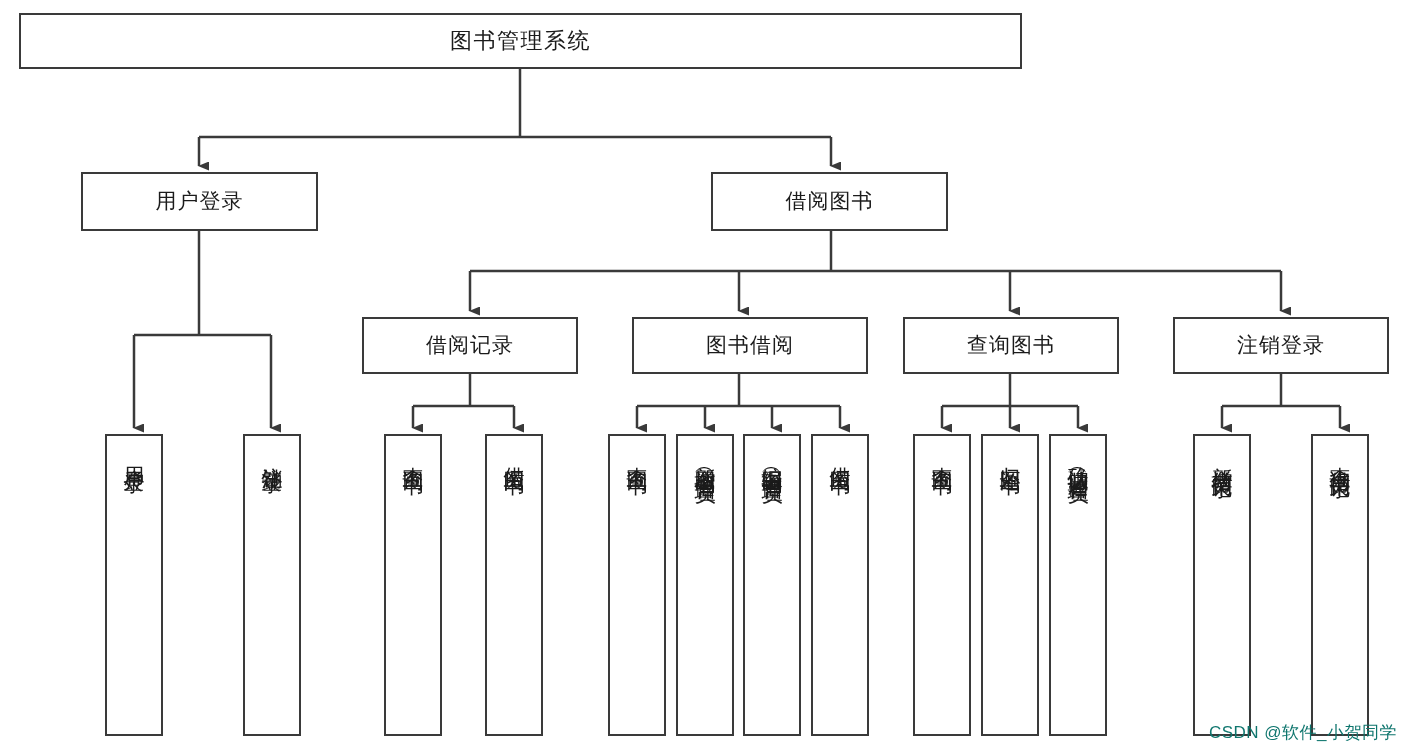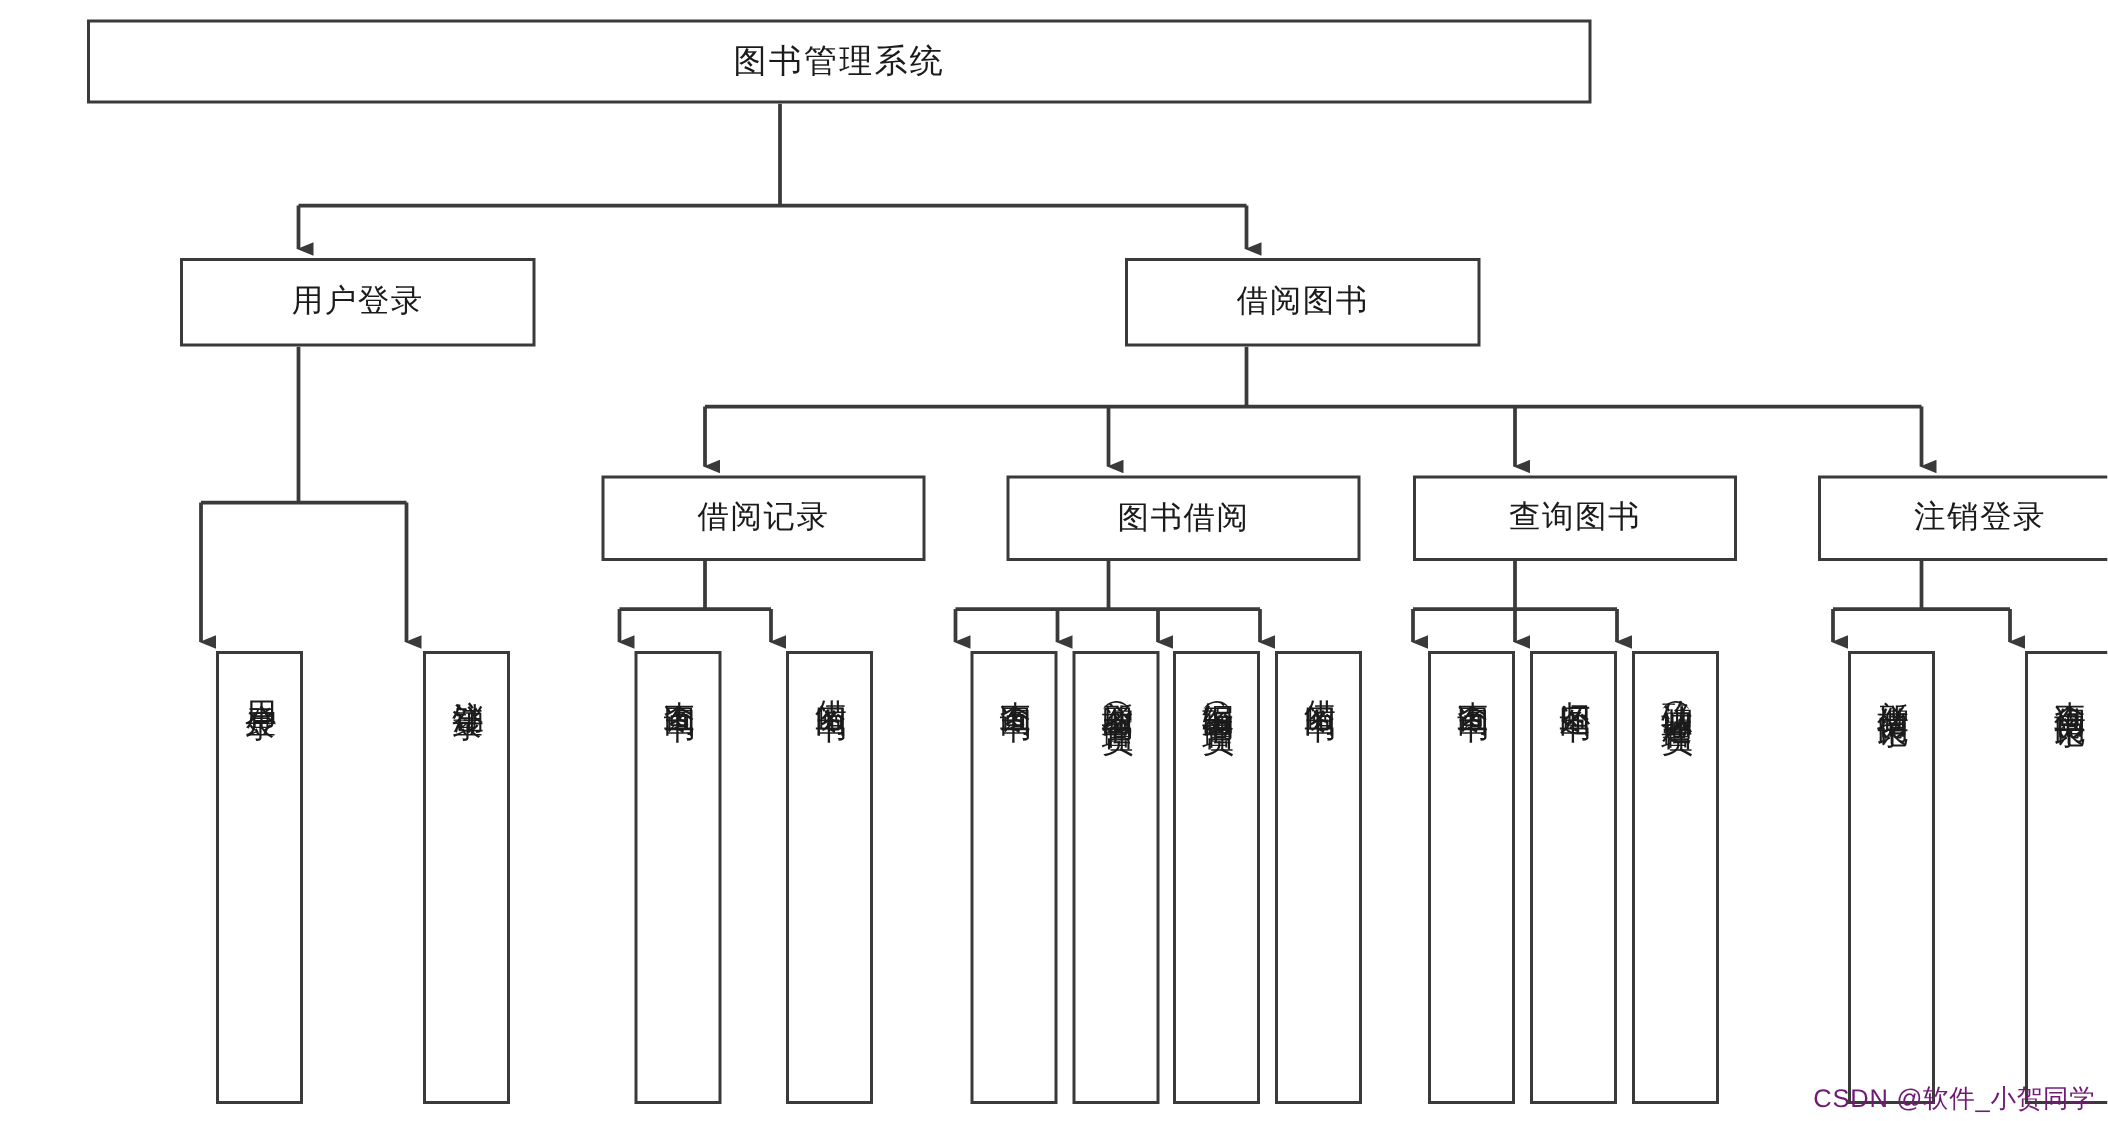--- a/index.html
+++ b/index.html
@@ -29,21 +29,20 @@
   .node {
     position: absolute;
     box-sizing: border-box;
     background: #ffffff;
     border: 2.5px solid #3a3a3a;
     display: flex;
     align-items: center;
     justify-content: center;
     color: #1b1b1b;
     z-index: 2;
-    margin-left: 39px;
   }
   .node .label {
     display: block;
     text-align: center;
     line-height: 1.28;
     white-space: nowrap;
   }
   
   .node.horiz .label {
     font-size: 21px;
@@ -65,21 +64,21 @@
     font-size: 21px;
     line-height: 1.05;
     letter-spacing: 2.5px;
     white-space: nowrap;
   }
   .watermark {
     position: absolute;
     right: 8px;
     bottom: 3px;
     font-size: 17px;
-    color: #701a75;
+    color: #0f766e;
     z-index: 5;
     white-space: nowrap;
     letter-spacing: 0.5px;
   }
 </style>
 </head>
 <body>
 
 <div id="canvas">
 

